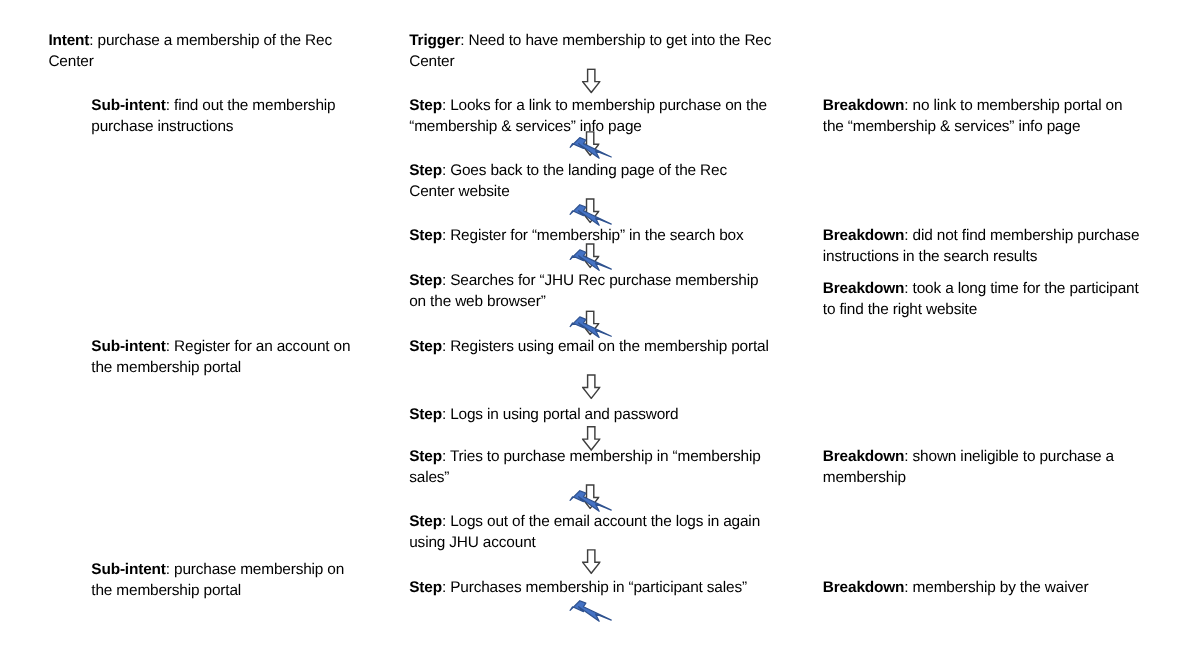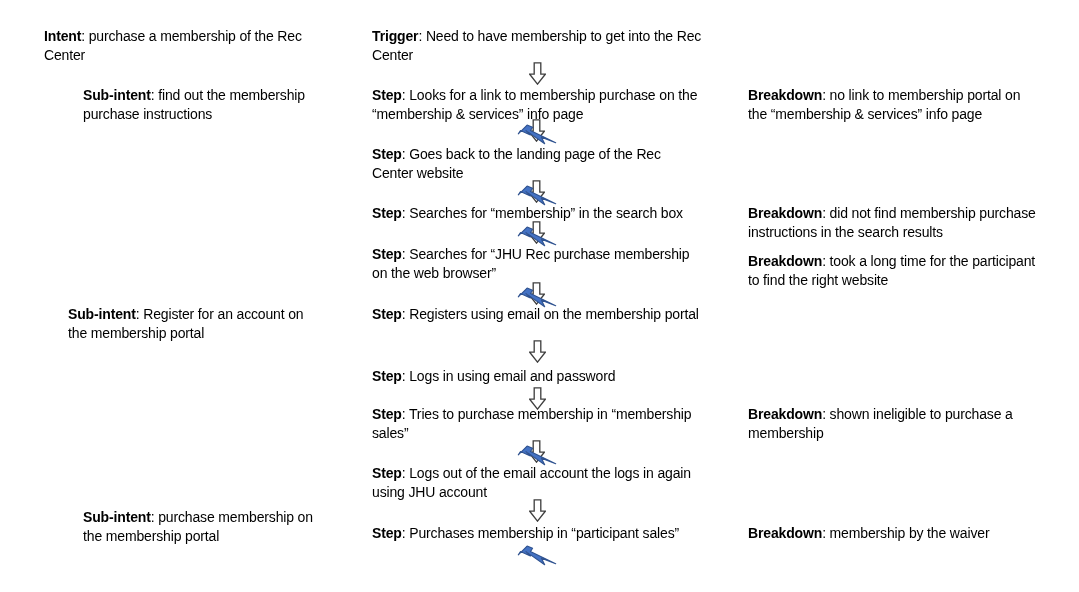--- a/index.html
+++ b/index.html
@@ -30,54 +30,54 @@
 <div class="canvas">
 
   <div class="note" style="left:44px;top:27px;width:272px">
     <span class="lbl">Intent</span><span class="sep">: </span><span class="txt">purchase a membership of the Rec Center</span>
   </div>
 
   <div class="note" style="left:83px;top:86px;width:240px">
     <span class="lbl">Sub-intent</span><span class="sep">: </span><span class="txt">find out the membership purchase instructions</span>
   </div>
 
-  <div class="note" style="left:68px;top:305px;width:252px">
+  <div class="note" style="left:83px;top:305px;width:252px">
     <span class="lbl">Sub-intent</span><span class="sep">: </span><span class="txt">Register for an account on the membership portal</span>
   </div>
 
   <div class="note" style="left:83px;top:508px;width:240px">
     <span class="lbl">Sub-intent</span><span class="sep">: </span><span class="txt">purchase membership on the membership portal</span>
   </div>
 
   <div class="note mid" style="left:372px;top:27px;width:330px">
     <span class="lbl">Trigger</span><span class="sep">: </span><span class="txt">Need to have membership to get into the Rec Center</span>
   </div>
 
   <div class="note mid" style="left:372px;top:86px;width:330px">
     <span class="lbl">Step</span><span class="sep">: </span><span class="txt">Looks for a link to membership purchase on the “membership &amp; services” info page</span>
   </div>
 
   <div class="note mid" style="left:372px;top:145px;width:330px">
     <span class="lbl">Step</span><span class="sep">: </span><span class="txt">Goes back to the landing page of the Rec Center website</span>
   </div>
 
   <div class="note mid" style="left:372px;top:204px;width:330px">
-    <span class="lbl">Step</span><span class="sep">: </span><span class="txt">Searches for “membership” in the search box</span>
+    <span class="lbl">Step</span><span class="sep">: </span><span class="txt">Register for “membership” in the search box</span>
   </div>
 
   <div class="note mid" style="left:372px;top:245px;width:330px">
     <span class="lbl">Step</span><span class="sep">: </span><span class="txt">Searches for “JHU Rec purchase membership on the web browser”</span>
   </div>
 
   <div class="note mid" style="left:372px;top:305px;width:330px">
     <span class="lbl">Step</span><span class="sep">: </span><span class="txt">Registers using email on the membership portal</span>
   </div>
 
   <div class="note mid" style="left:372px;top:367px;width:330px">
-    <span class="lbl">Step</span><span class="sep">: </span><span class="txt">Logs in using email and password</span>
+    <span class="lbl">Step</span><span class="sep">: </span><span class="txt">Logs in using portal and password</span>
   </div>
 
   <div class="note mid" style="left:372px;top:405px;width:330px">
     <span class="lbl">Step</span><span class="sep">: </span><span class="txt">Tries to purchase membership in “membership sales”</span>
   </div>
 
   <div class="note mid" style="left:372px;top:464px;width:330px">
     <span class="lbl">Step</span><span class="sep">: </span><span class="txt">Logs out of the email account the logs in again using JHU account</span>
   </div>
 

